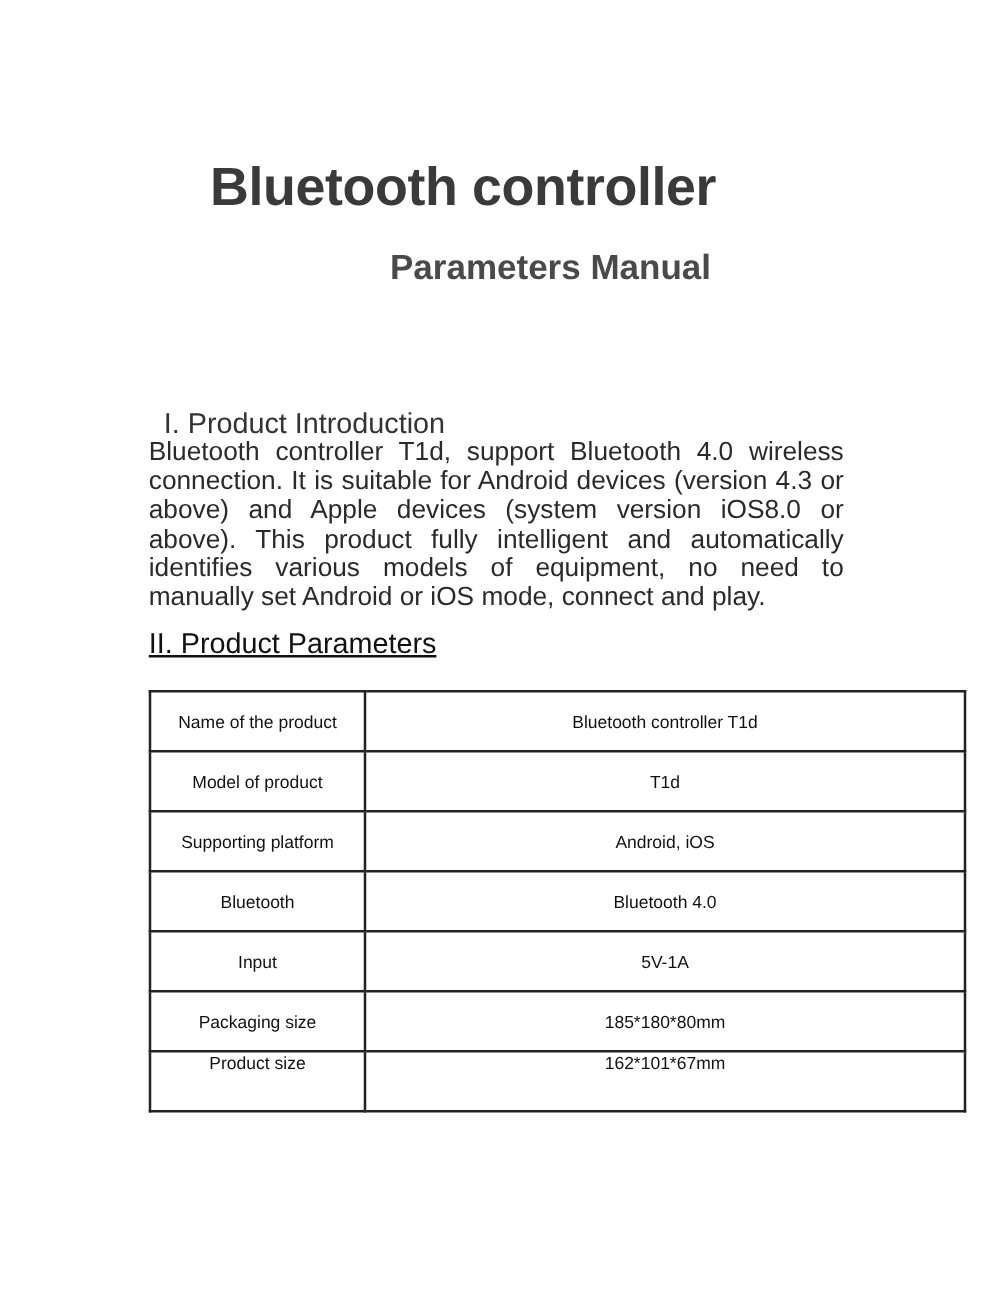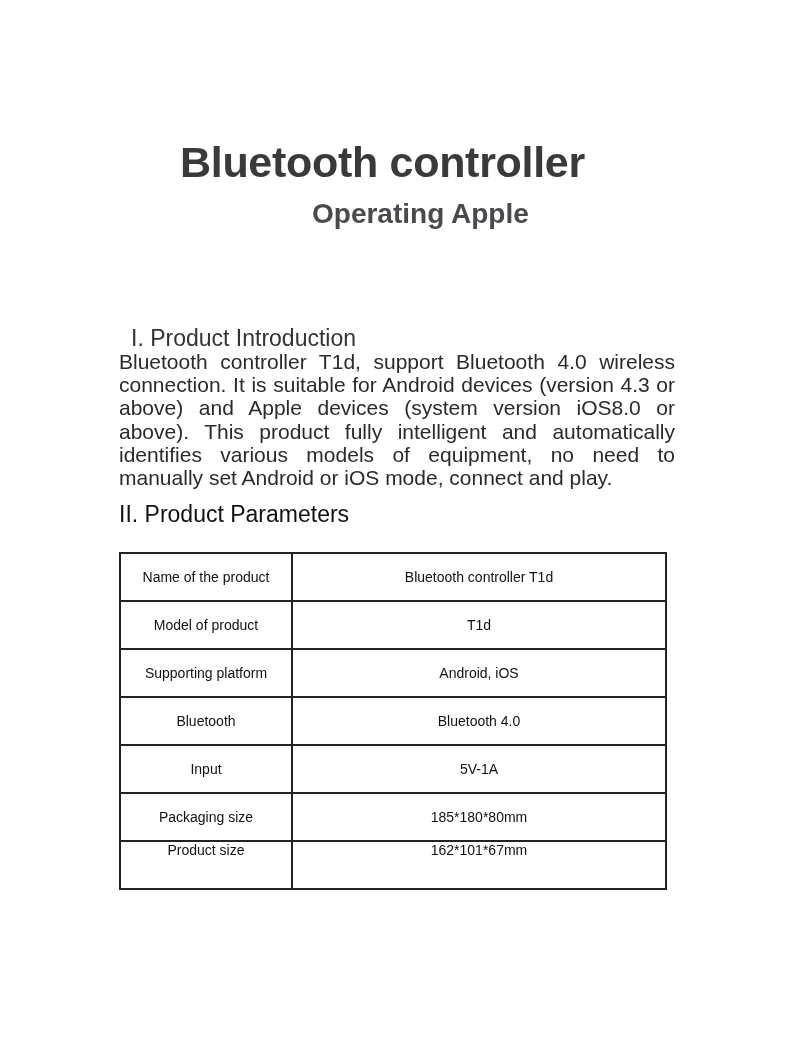--- a/index.html
+++ b/index.html
@@ -1,39 +1,39 @@
 <!DOCTYPE html>
 <html><head>
 <meta charset="utf-8">
 <style>
   html, body { margin: 0; padding: 0; background: #ffffff; }
   body { width: 802px; height: 1037px; position: relative; overflow: hidden;
          font-family: "Liberation Sans", sans-serif; color: #222; }
   .title { position: absolute; left: 168px; top: 126px; font-size: 43px; font-weight: bold;
-           color: #3a3a3c; letter-spacing: -0.3px; margin: 12px; }
+           color: #3a3a3c; letter-spacing: -0.3px; margin: 0; }
   .subtitle { position: absolute; left: 312px; top: 198px; font-size: 28px; font-weight: bold;
               color: #4a4a4e; margin: 0; }
   .h-intro { position: absolute; left: 116px; top: 310px; font-size: 23px; font-weight: normal;
              color: #333; margin: 15px; }
   .intro-p { position: absolute; left: 119px; top: 350px; width: 556px; font-size: 21px;
              line-height: 23.2px; text-align: justify; color: #2a2a2a; margin: 0; }
   .h-params { position: absolute; left: 119px; top: 501px; font-size: 23px; font-weight: normal;
-              color: #111; margin: 0; }
-  table.params { position: absolute; left: 119px; top: 552px; width: 548px;
+              color: #111; margin: 0; text-decoration: underline; }
+  table.params { position: absolute; left: 119px; top: 552px; width: 654px;
                  border-collapse: collapse; border: 2px solid #222; }
   table.params td { border: 2px solid #222; text-align: center; font-size: 14px;
                     color: #111; padding: 0; height: 46px; }
   table.params td.label { width: 170px; }
   table.params tr:last-child td { height: 46px; vertical-align: top; }
 </style>
 </head>
 <body>
 
 <h1 class="title">Bluetooth controller</h1>
-<h2 class="subtitle">Operating Apple</h2>
+<h2 class="subtitle">Parameters Manual</h2>
 
 <h3 class="h-intro">I. Product Introduction</h3>
 <p class="intro-p">Bluetooth controller T1d, support Bluetooth 4.0 wireless connection. It is suitable for Android devices (version 4.3 or above) and Apple devices (system version iOS8.0 or above). This product fully intelligent and automatically identifies various models of equipment, no need to manually set Android or iOS mode, connect and play.</p>
 
 <h3 class="h-params">II. Product Parameters</h3>
 
 <table class="params">
   <tbody>
     <tr>
       <td class="label">Name of the product</td>

